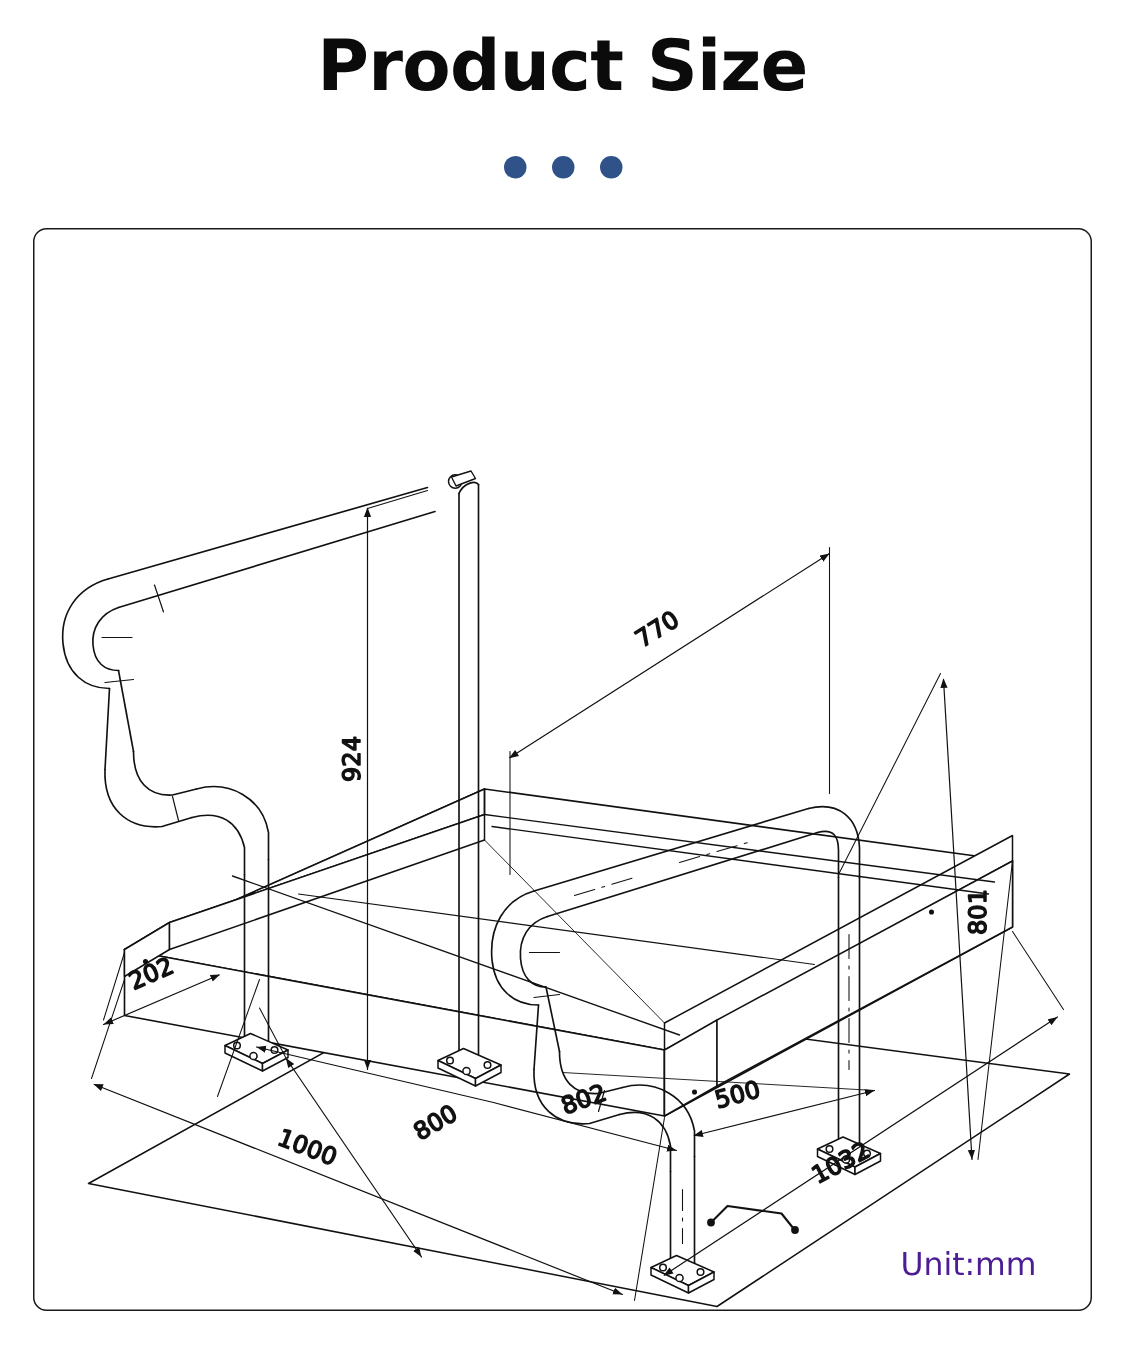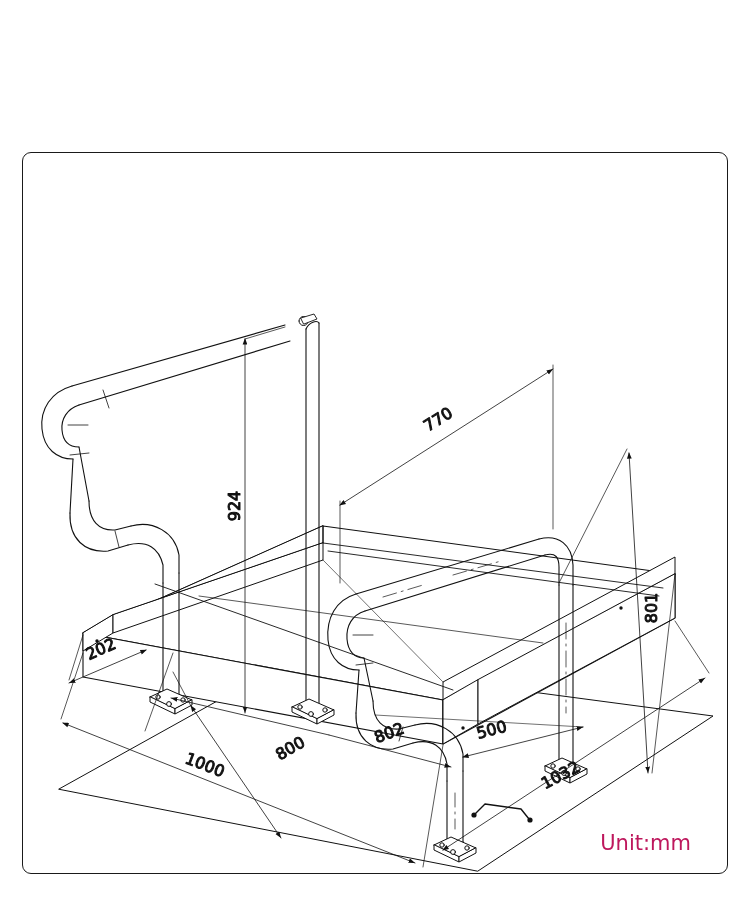--- a/index.html
+++ b/index.html
@@ -76,36 +76,44 @@
     inset: 0;
   }
   svg { display: block; }
 
   #unit-label {
     position: absolute;
     right: 36px;
     bottom: 18px;
     font-family: "DejaVu Sans", "Liberation Sans", sans-serif;
     font-size: 21px;
-    color: #be185d;
+    color: #4c1d95;
     letter-spacing: 0px;
     white-space: nowrap;
   }
 
   .dimtext {
     font-family: "DejaVu Sans", "Liberation Sans", sans-serif;
     font-size: 16px;
     fill: #111111;
   }
 </style>
 </head>
 <body>
 
 <div id="page">
 
+  <div id="header">
+    <div id="title">Product Size</div>
+    <div id="dots">
+      <span class="dot" style="background: rgb(47, 82, 136);"></span>
+      <span class="dot" style="background: rgb(47, 82, 136);"></span>
+      <span class="dot" style="background: rgb(47, 82, 136);"></span>
+    </div>
+  </div>
 
   <div id="frame">
     <div id="svg-wrap">
       <svg width="706" height="722" viewBox="0 0 706 722" xmlns="http://www.w3.org/2000/svg">
         <defs>
           <marker id="ar" markerWidth="9" markerHeight="9" refX="8" refY="3" orient="auto" markerUnits="strokeWidth">
             <path d="M0,0 L8,3 L0,6 z" fill="#111"></path>
           </marker>
           <marker id="arS" markerWidth="9" markerHeight="9" refX="1" refY="3" orient="auto" markerUnits="strokeWidth">
             <path d="M8,0 L0,3 L8,6 z" fill="#111"></path>

